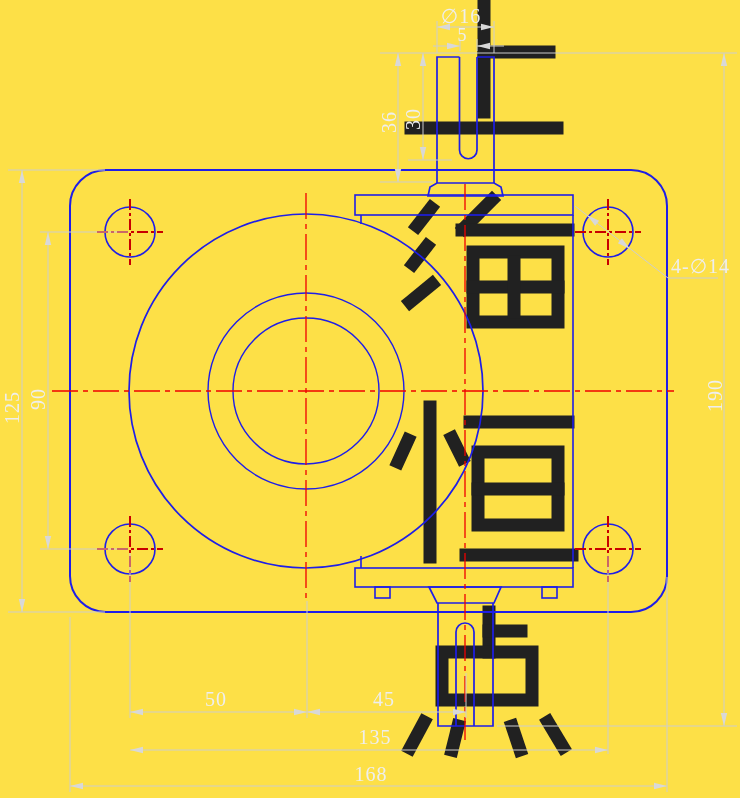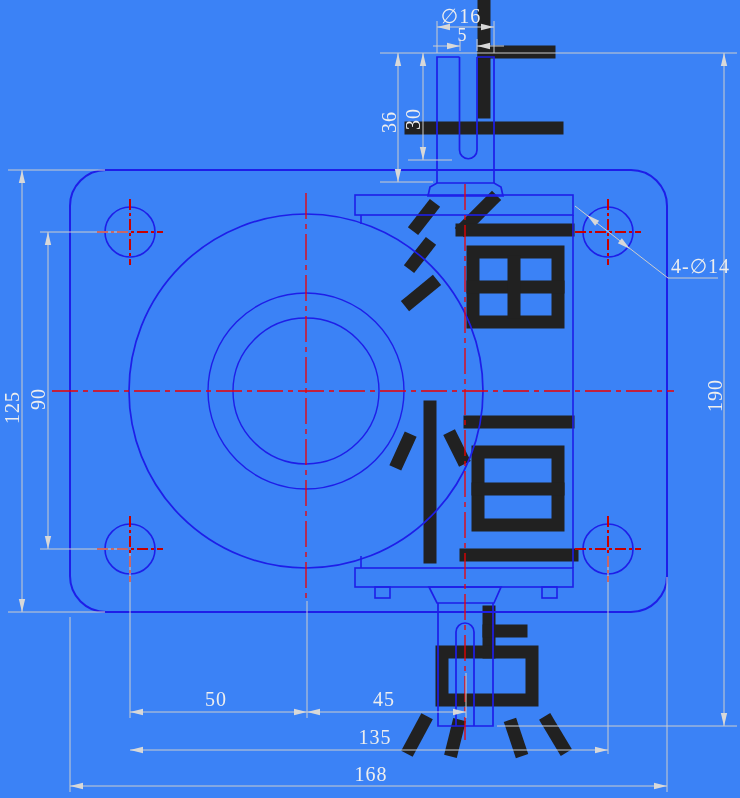--- a/index.html
+++ b/index.html
@@ -1,16 +1,16 @@
 <!DOCTYPE html>
 <html><head>
 <meta charset="utf-8">
 <style>
   html,body{margin:0;padding:0;background:#000;}
-  .stage{width:740px;height:798px;background:#3b82f6;position:relative;overflow:hidden;}
+  .stage{width:740px;height:798px;background:#fde047;position:relative;overflow:hidden;}
   svg{display:block;}
   text{font-family:"Liberation Serif","DejaVu Serif",serif;}
   .dimtxt{fill:#eeeeee;font-size:20px;letter-spacing:1px;}
   .dimtxt-s{fill:#eeeeee;font-size:18px;}
   .wm{stroke:#212121;stroke-width:13;fill:none;stroke-linecap:square;}
 </style>
 </head>
 <body>
 
 <div class="stage">

